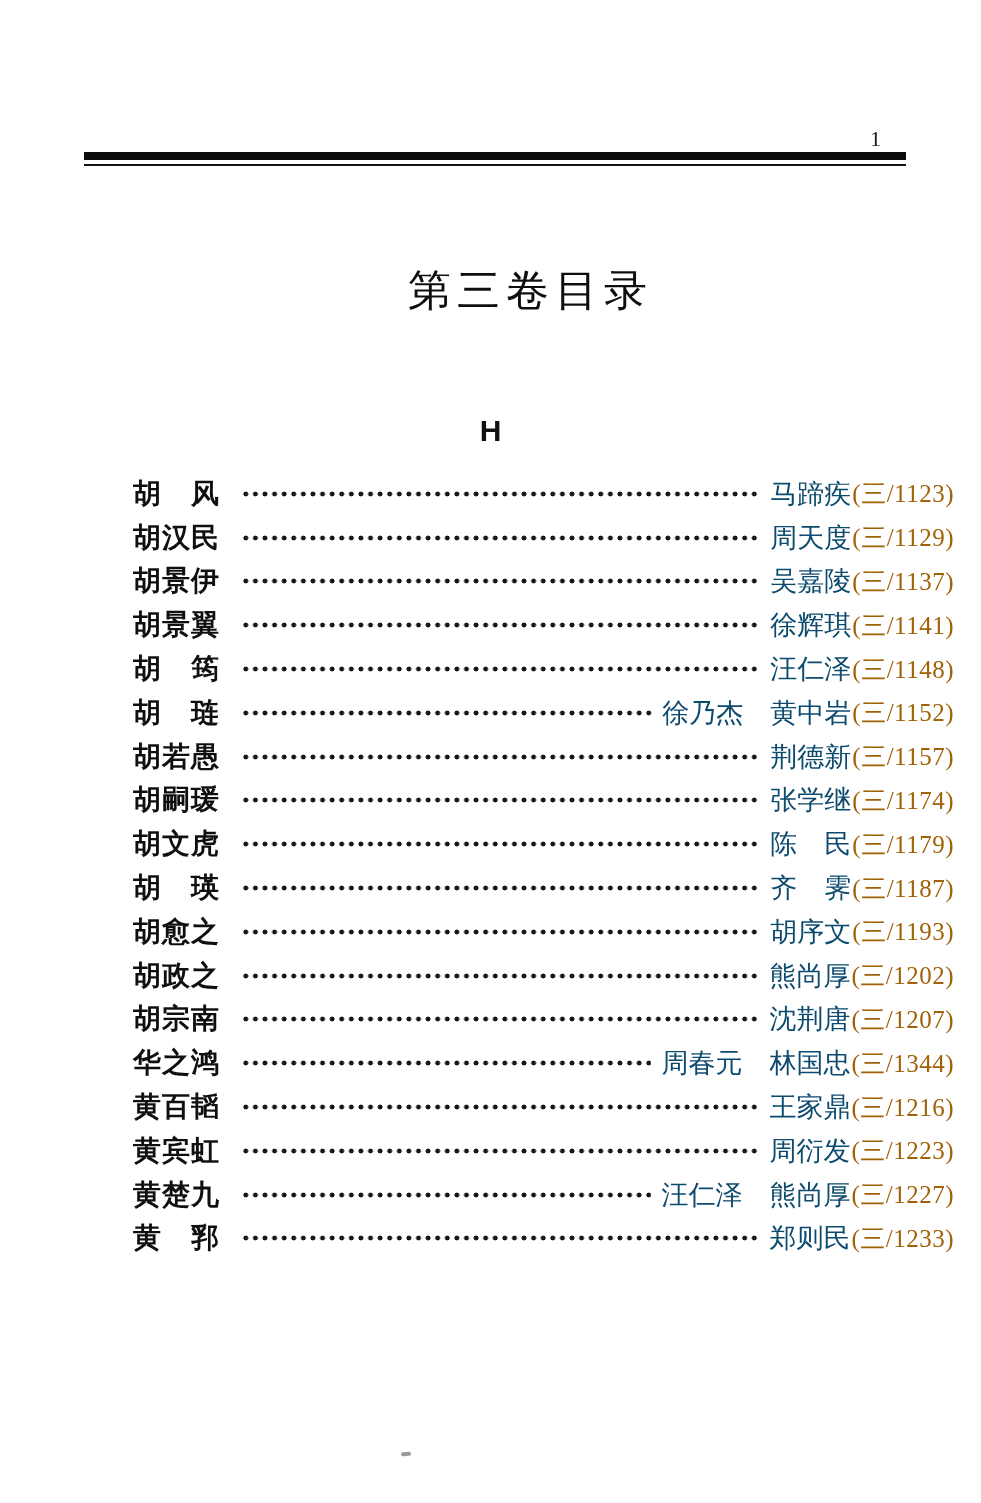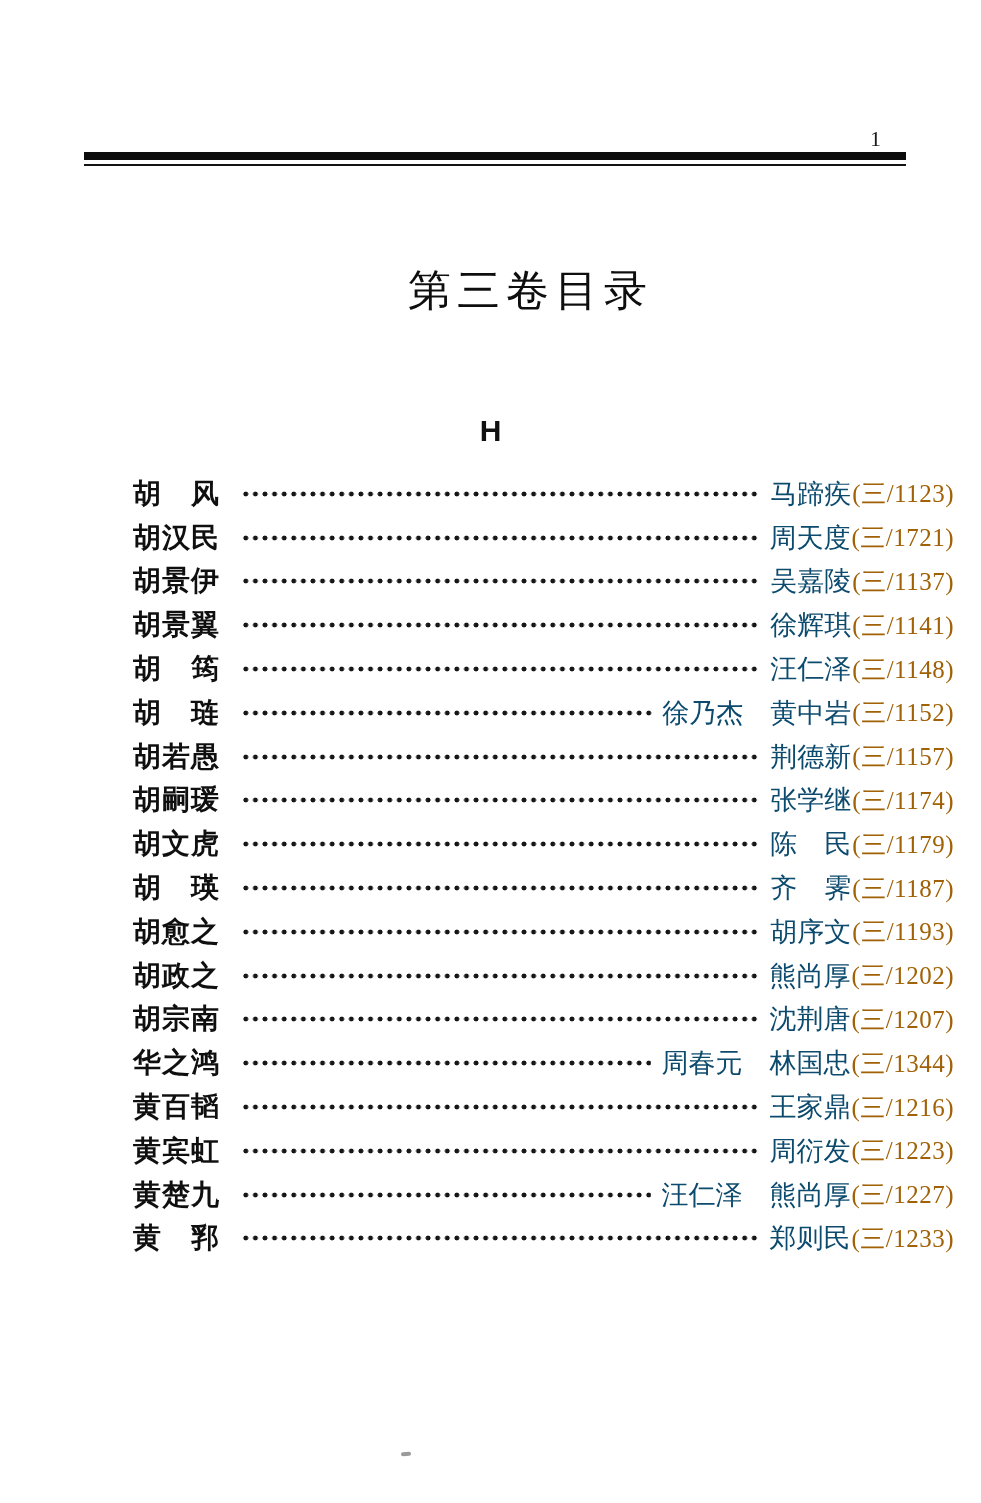--- a/index.html
+++ b/index.html
@@ -132,21 +132,21 @@
       <div class="entry">
         <span class="name">胡　风</span>
         <span class="leader"></span>
         <span class="authors">马蹄疾</span>
         <span class="ref">(三/1123)</span>
       </div>
       <div class="entry">
         <span class="name">胡汉民</span>
         <span class="leader"></span>
         <span class="authors">周天度</span>
-        <span class="ref">(三/1721)</span>
+        <span class="ref">(三/1129)</span>
       </div>
       <div class="entry">
         <span class="name">胡景伊</span>
         <span class="leader"></span>
         <span class="authors">吴嘉陵</span>
         <span class="ref">(三/1137)</span>
       </div>
       <div class="entry">
         <span class="name">胡景翼</span>
         <span class="leader"></span>

